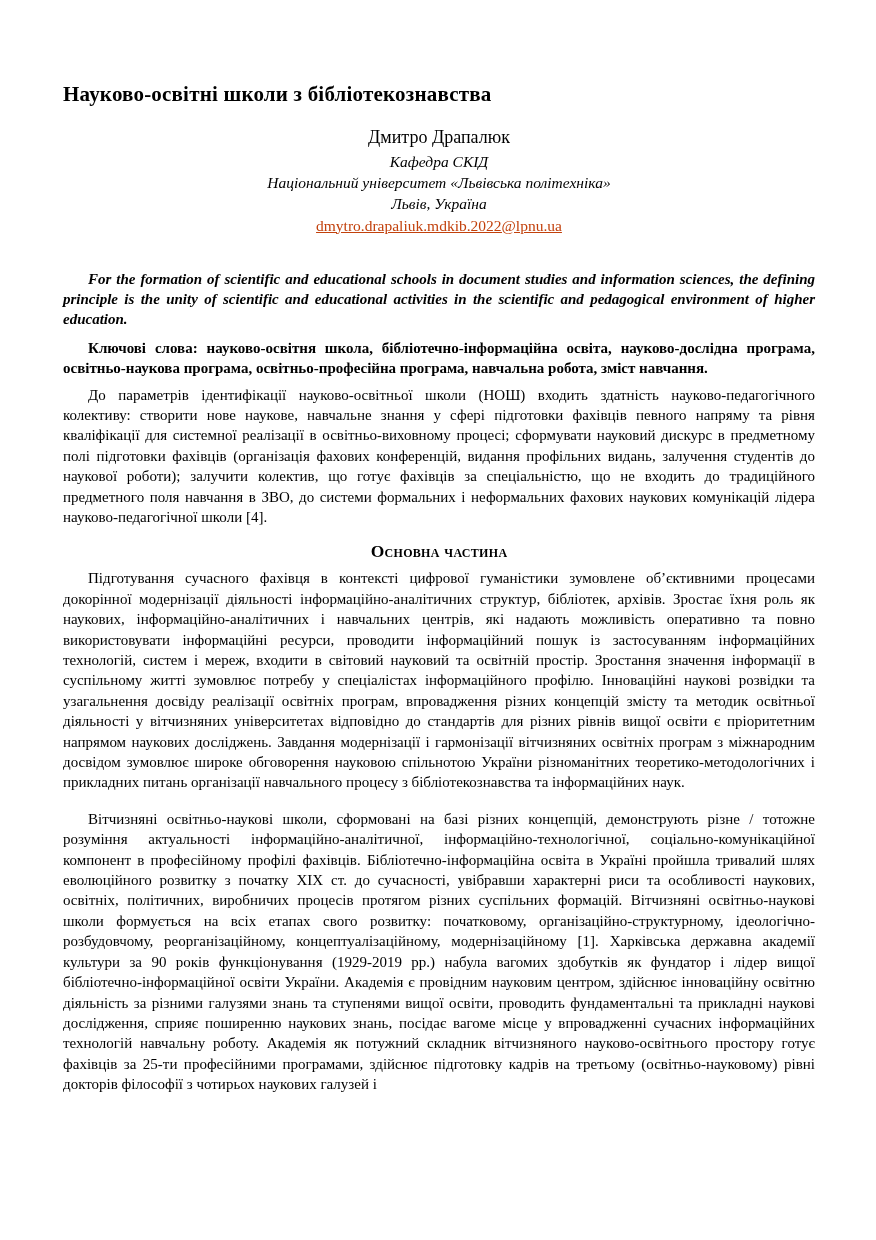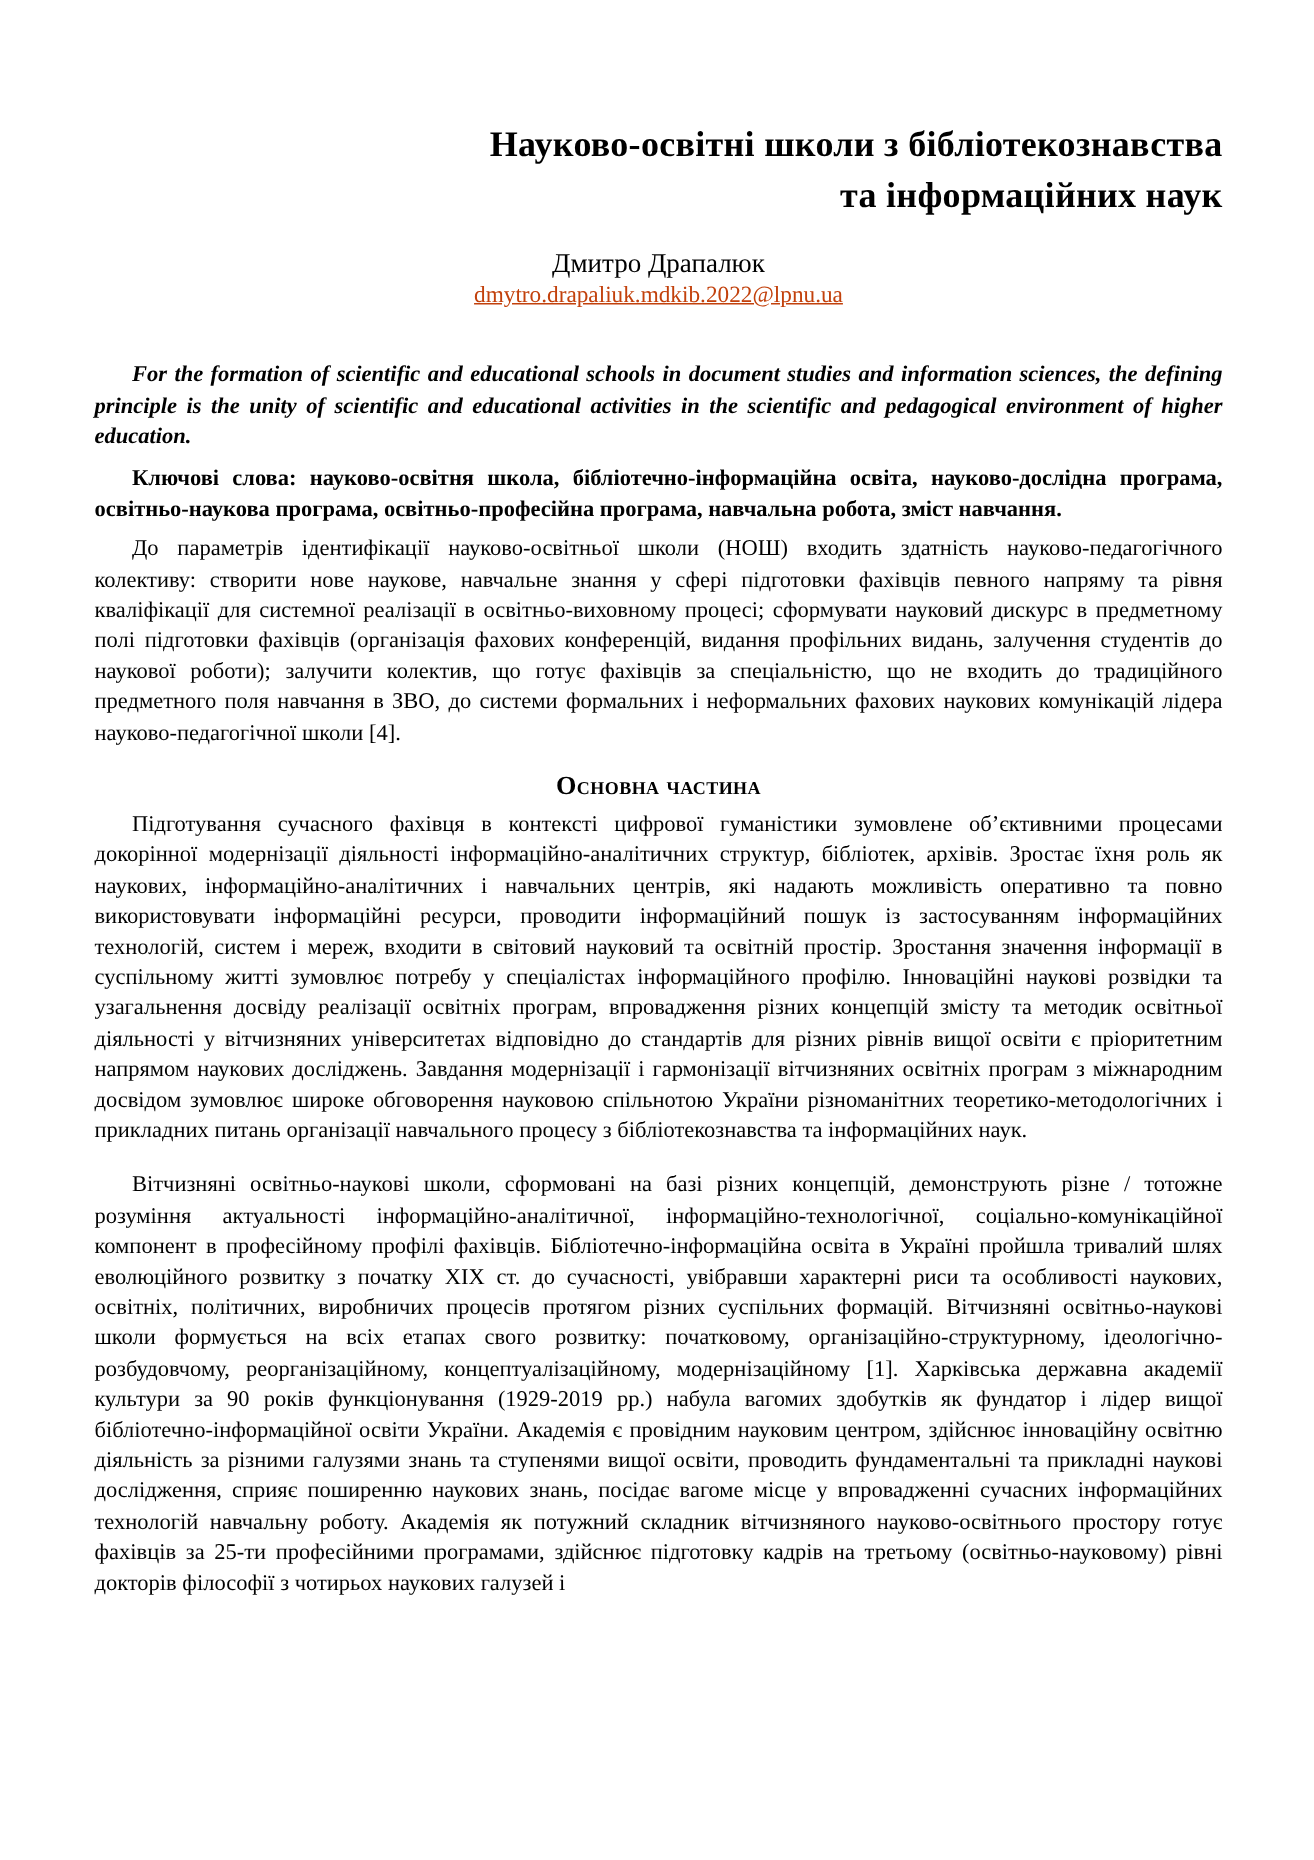--- a/index.html
+++ b/index.html
@@ -9,23 +9,23 @@
     font-family: "Liberation Serif", "DejaVu Serif", serif;
     color: #000;
     position: relative;
     overflow: hidden;
   }
   .page { position: relative; width: 876px; height: 1240px; background: #fff; }
   .content { padding: 0 61px 0 63px; }
 
   .paper-title {
     margin-top: 80px;
-    font-size: 24px; font-weight: 700;
+    font-size: 21px; font-weight: 700;
     line-height: 1.42;
-    text-align: right;
+    text-align: left;
     letter-spacing: 0.2px;
   }
   .author-name {
     margin-top: 17px;
     font-size: 18px;
     text-align: center;
   }
   .affiliation {
     margin-top: 4px;
     font-size: 15.5px; font-style: italic;
@@ -72,25 +72,29 @@
   .body-par + .body-par { margin-top: 16px; }
 </style>
 </head>
 <body>
 
 <div class="page">
   <div class="content">
 
     <h1 class="paper-title">
       <span>Науково-освітні школи з бібліотекознавства</span><br>
-      <span>та інформаційних наук</span>
     </h1>
 
     <div class="author-name">Дмитро Драпалюк</div>
 
+    <div class="affiliation">
+      <div>Кафедра СКІД</div>
+      <div>Національний університет «Львівська політехніка»</div>
+      <div>Львів, Україна</div>
+    </div>
 
     <div class="email-row">
       <a class="email-link">dmytro.drapaliuk.mdkib.2022@lpnu.ua</a>
     </div>
 
     <p class="abstract">For the formation of scientific and educational schools in document studies and information sciences, the defining principle is the unity of scientific and educational activities in the scientific and pedagogical environment of higher education.</p>
 
     <p class="keywords"><span>Ключові слова:</span><span> науково-освітня школа, бібліотечно-інформаційна освіта, науково-дослідна програма, освітньо-наукова програма, освітньо-професійна програма, навчальна робота, зміст навчання.</span></p>
 
     <p class="body-par">До параметрів ідентифікації науково-освітньої школи (НОШ) входить здатність науково-педагогічного колективу: створити нове наукове, навчальне знання у сфері підготовки фахівців певного напряму та рівня кваліфікації для системної реалізації в освітньо-виховному процесі; сформувати науковий дискурс в предметному полі підготовки фахівців (організація фахових конференцій, видання профільних видань, залучення студентів до наукової роботи); залучити колектив, що готує фахівців за спеціальністю, що не входить до традиційного предметного поля навчання в ЗВО, до системи формальних і неформальних фахових наукових комунікацій лідера науково-педагогічної школи [4].</p>

